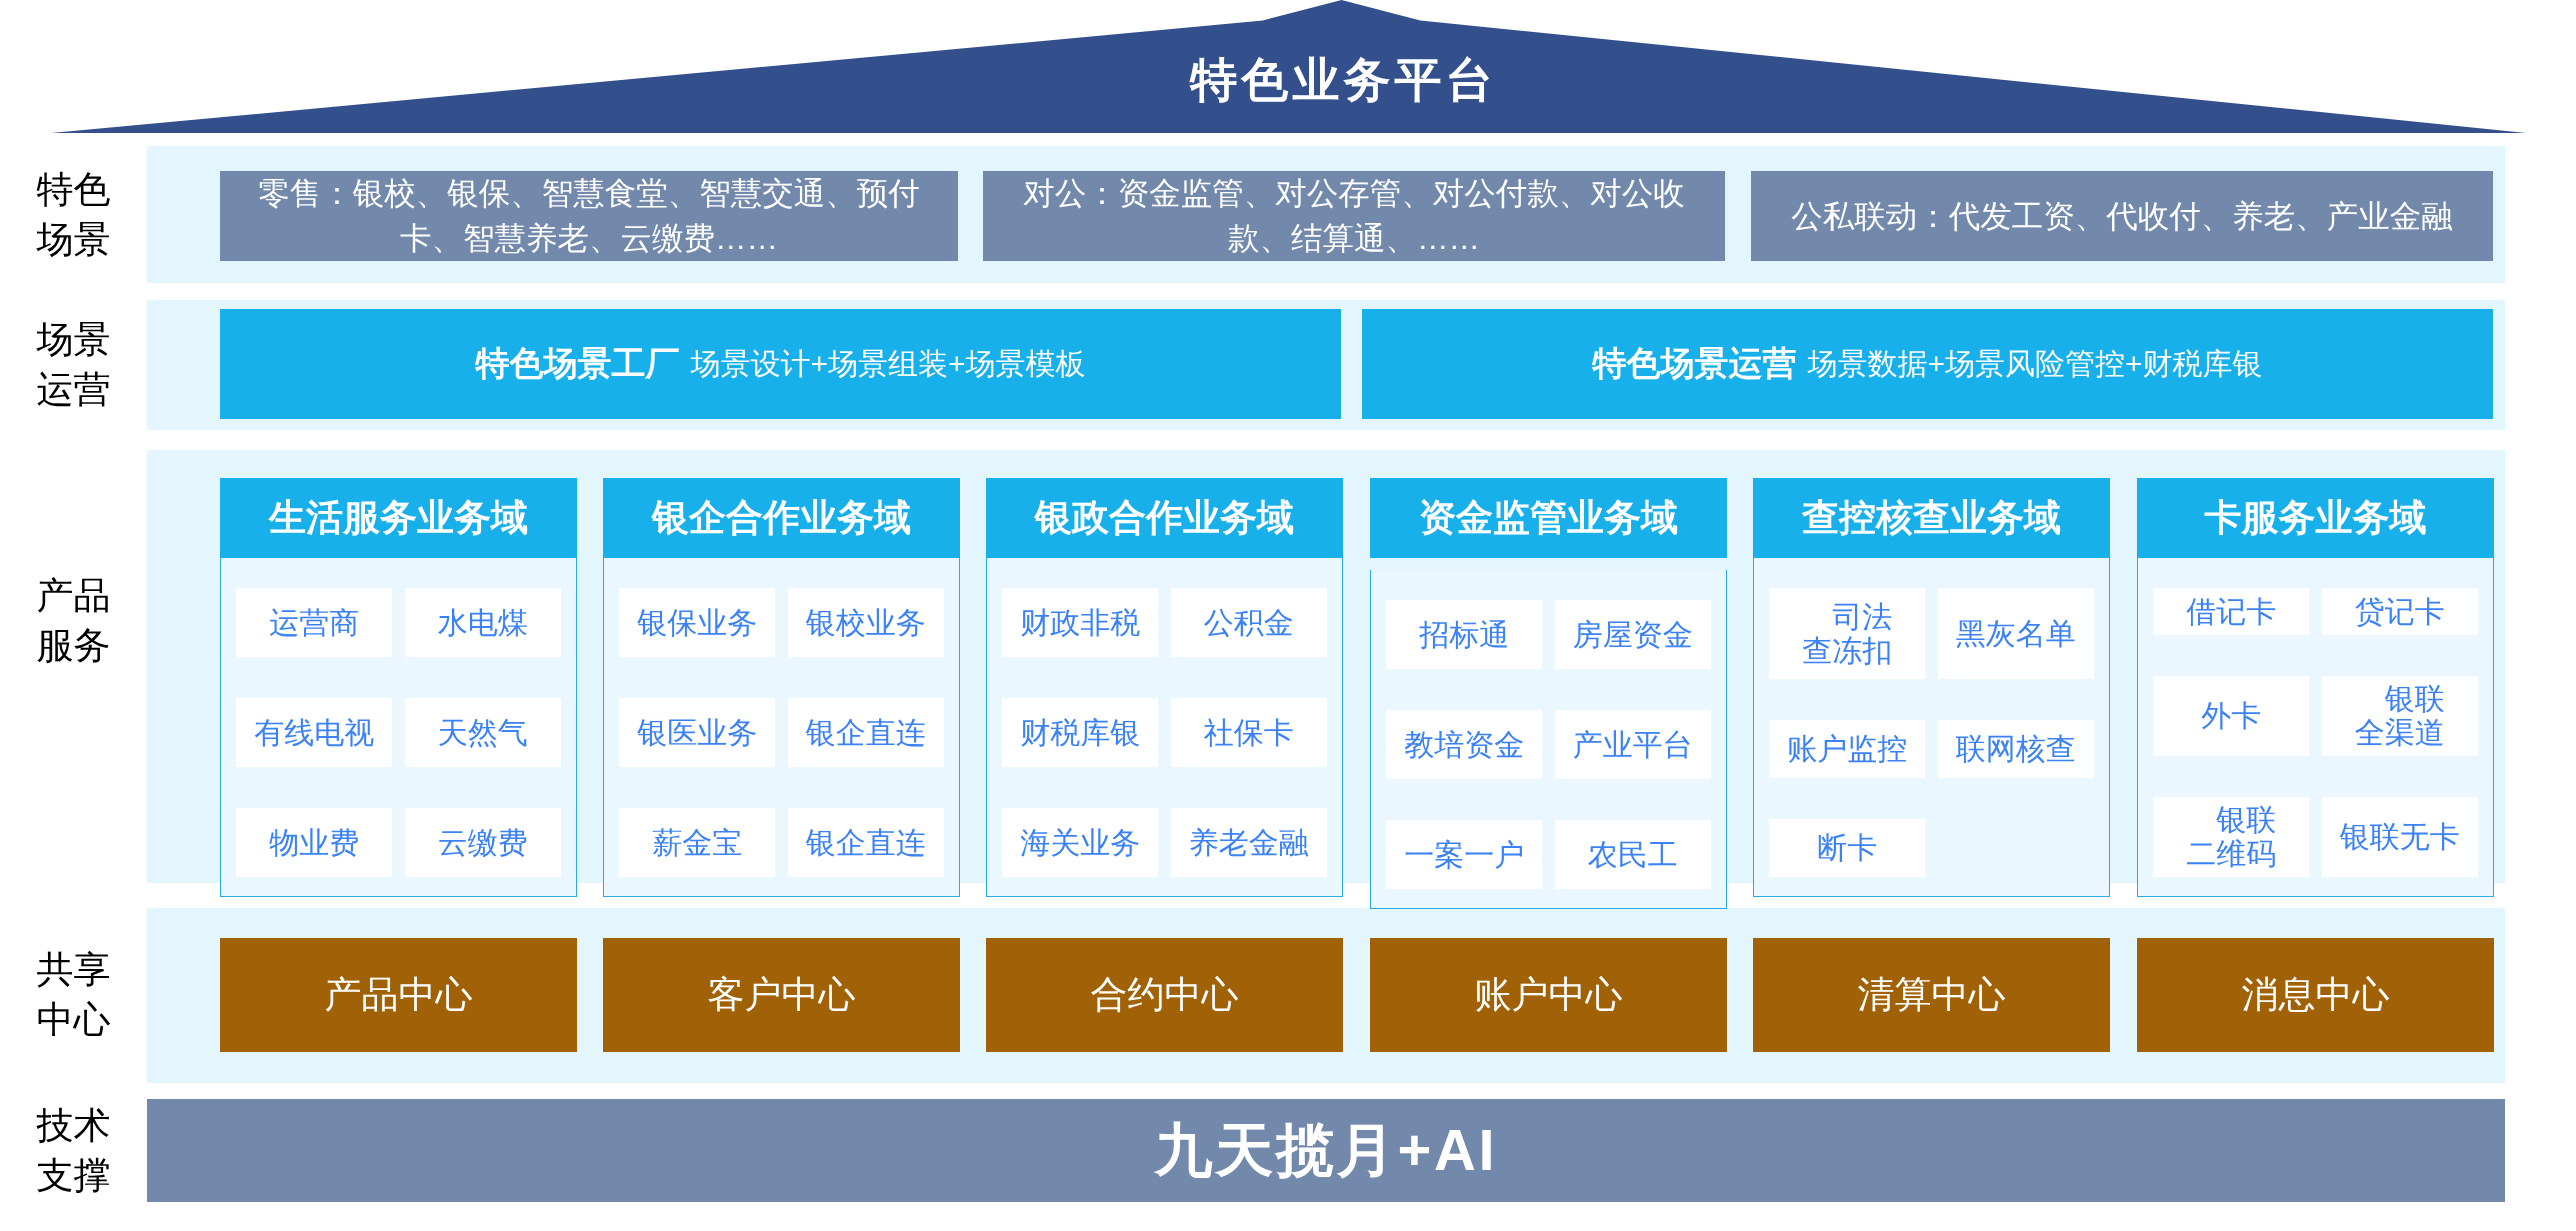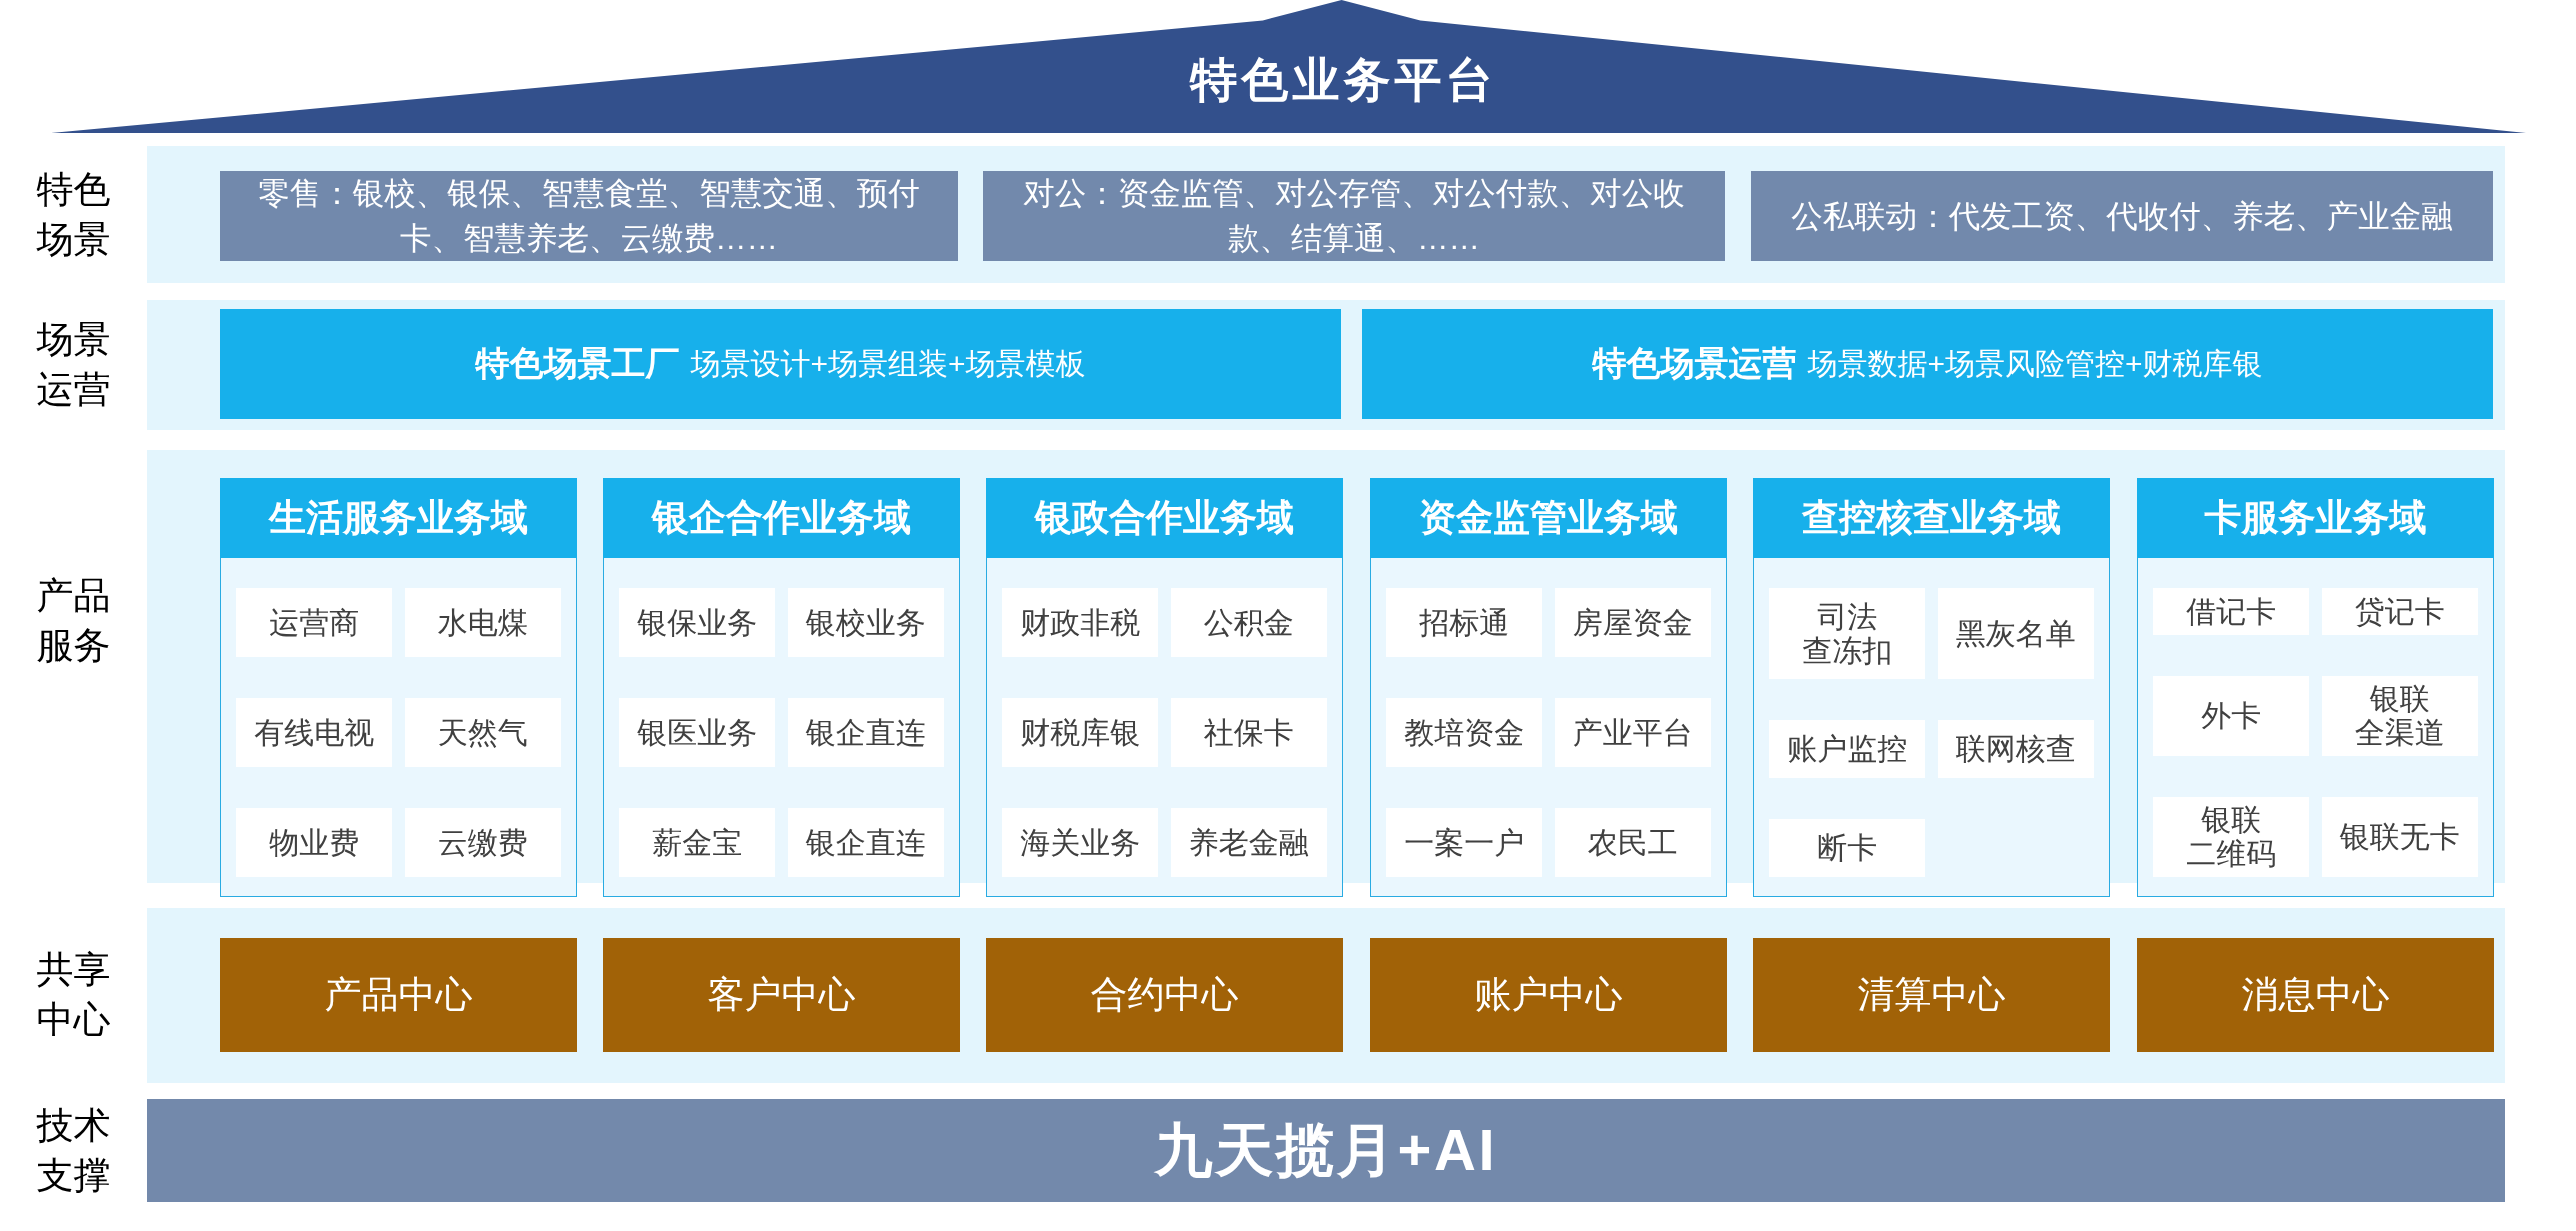--- a/index.html
+++ b/index.html
@@ -44,38 +44,38 @@
   .domain-header{
     height:80px;background:#17B0EB;color:#ffffff;font-size:37px;font-weight:bold;
     display:flex;align-items:center;justify-content:center;flex:none;text-align:right;
   }
   .domain-body{
     height:300px;background:#EAF7FE;border:1.4px solid #29ABE2;border-top:none;
     display:grid;grid-template-columns:1fr 1fr;column-gap:12.3px;row-gap:30px;
     padding:19px 15px;flex:none;
   }
   .domain-cell{
-    background:#ffffff;color:#404040;font-size:30px;line-height:1.12;
-    display:flex;align-items:center;justify-content:center;text-align:center;
+    background:#ffffff;color:#3b82f6;font-size:30px;line-height:1.12;
+    display:flex;align-items:center;justify-content:center;text-align:right;
     white-space:pre-line;
     margin-top:11px;
   }
   
   .center-box{
     top:938px;height:114px;width:357px;background:#a16207;color:#ffffff;
     font-size:37px;display:flex;align-items:center;justify-content:center;
   }
   
   .tech-bar{
     left:147px;top:1099px;width:2358px;height:103px;background:#7389AB;
     color:#ffffff;font-size:58px;font-weight:bold;letter-spacing:2.7px;
     display:flex;align-items:center;justify-content:center;
   }
   .c1{left:220px;}.c2{left:603px;}.c3{left:986px;}
-  .c4{left:1370px;}.c5{left:1753px;}.c6{left:2137px;}
+  .c4{left:1370px;gap:12px;}.c5{left:1753px;}.c6{left:2137px;}
 </style>
 </head>
 <body>
 
 <svg class="abs roof-svg" viewBox="0 0 3615 195" preserveAspectRatio="none">
   <polygon points="0,195 1770,30 1885,0 2000,30 3615,195" fill="#33508C"></polygon>
 </svg>
 <div class="abs roof-title">特色业务平台</div>
 
 <div class="abs side-label" style="top:165px">特色

